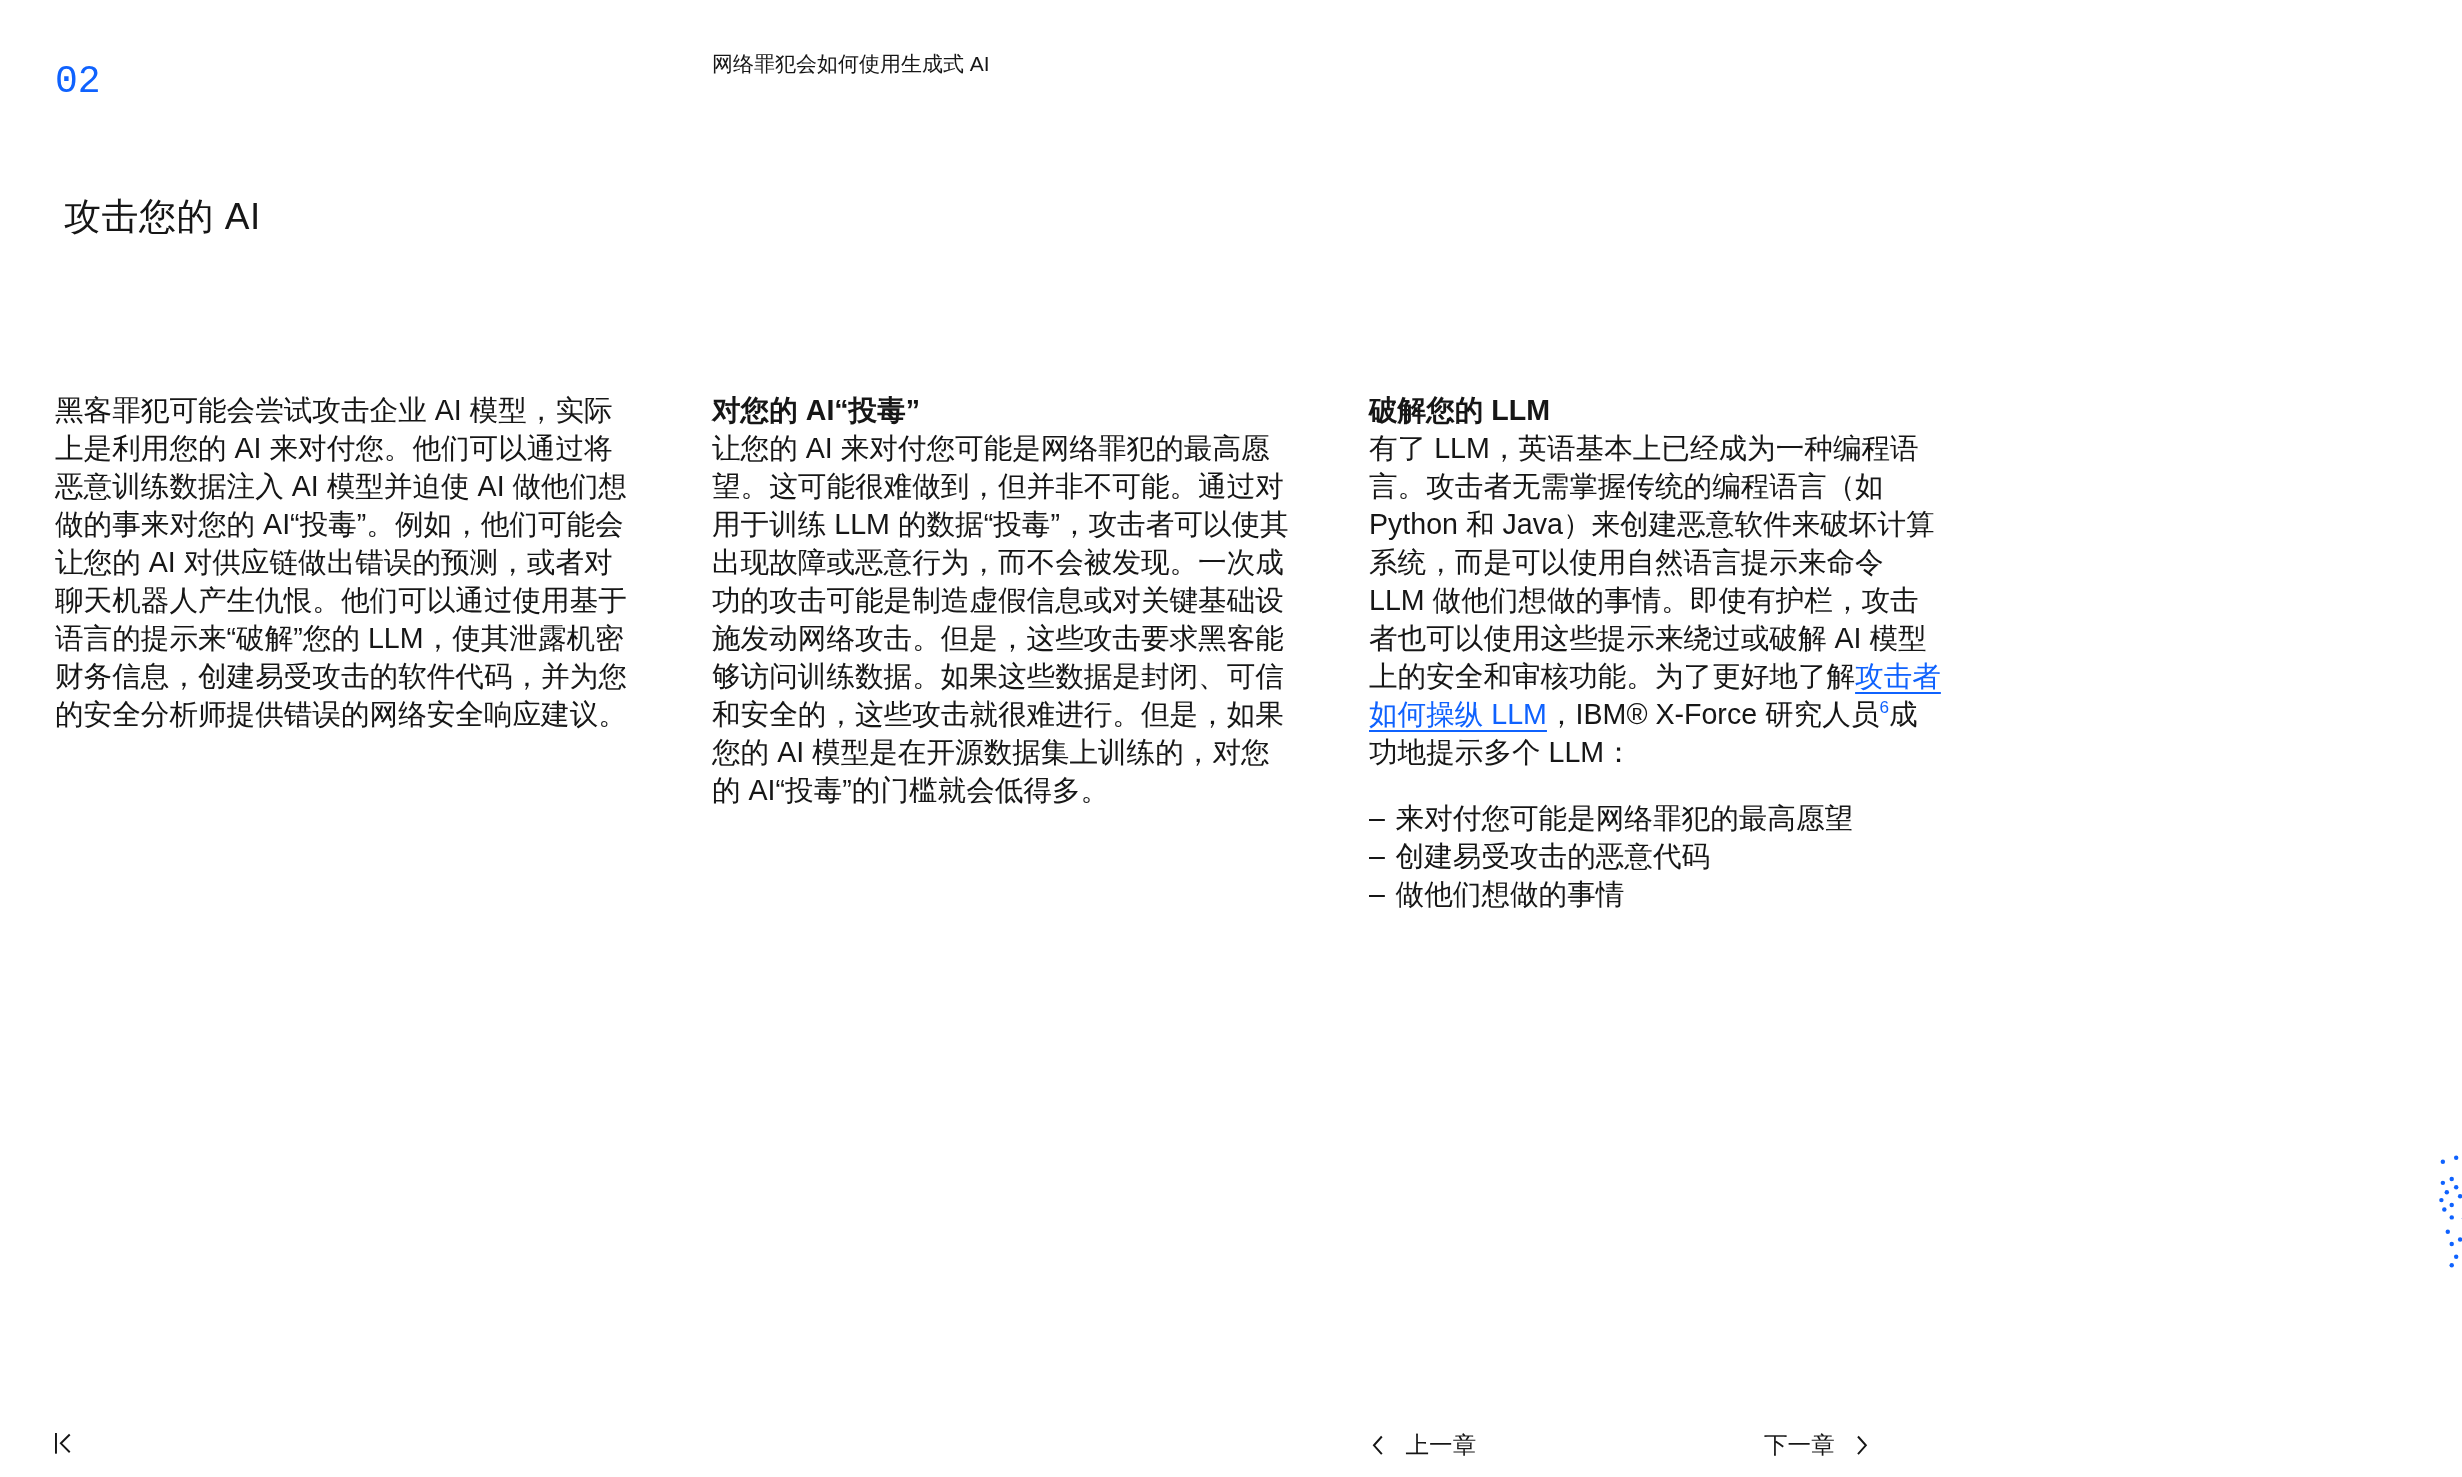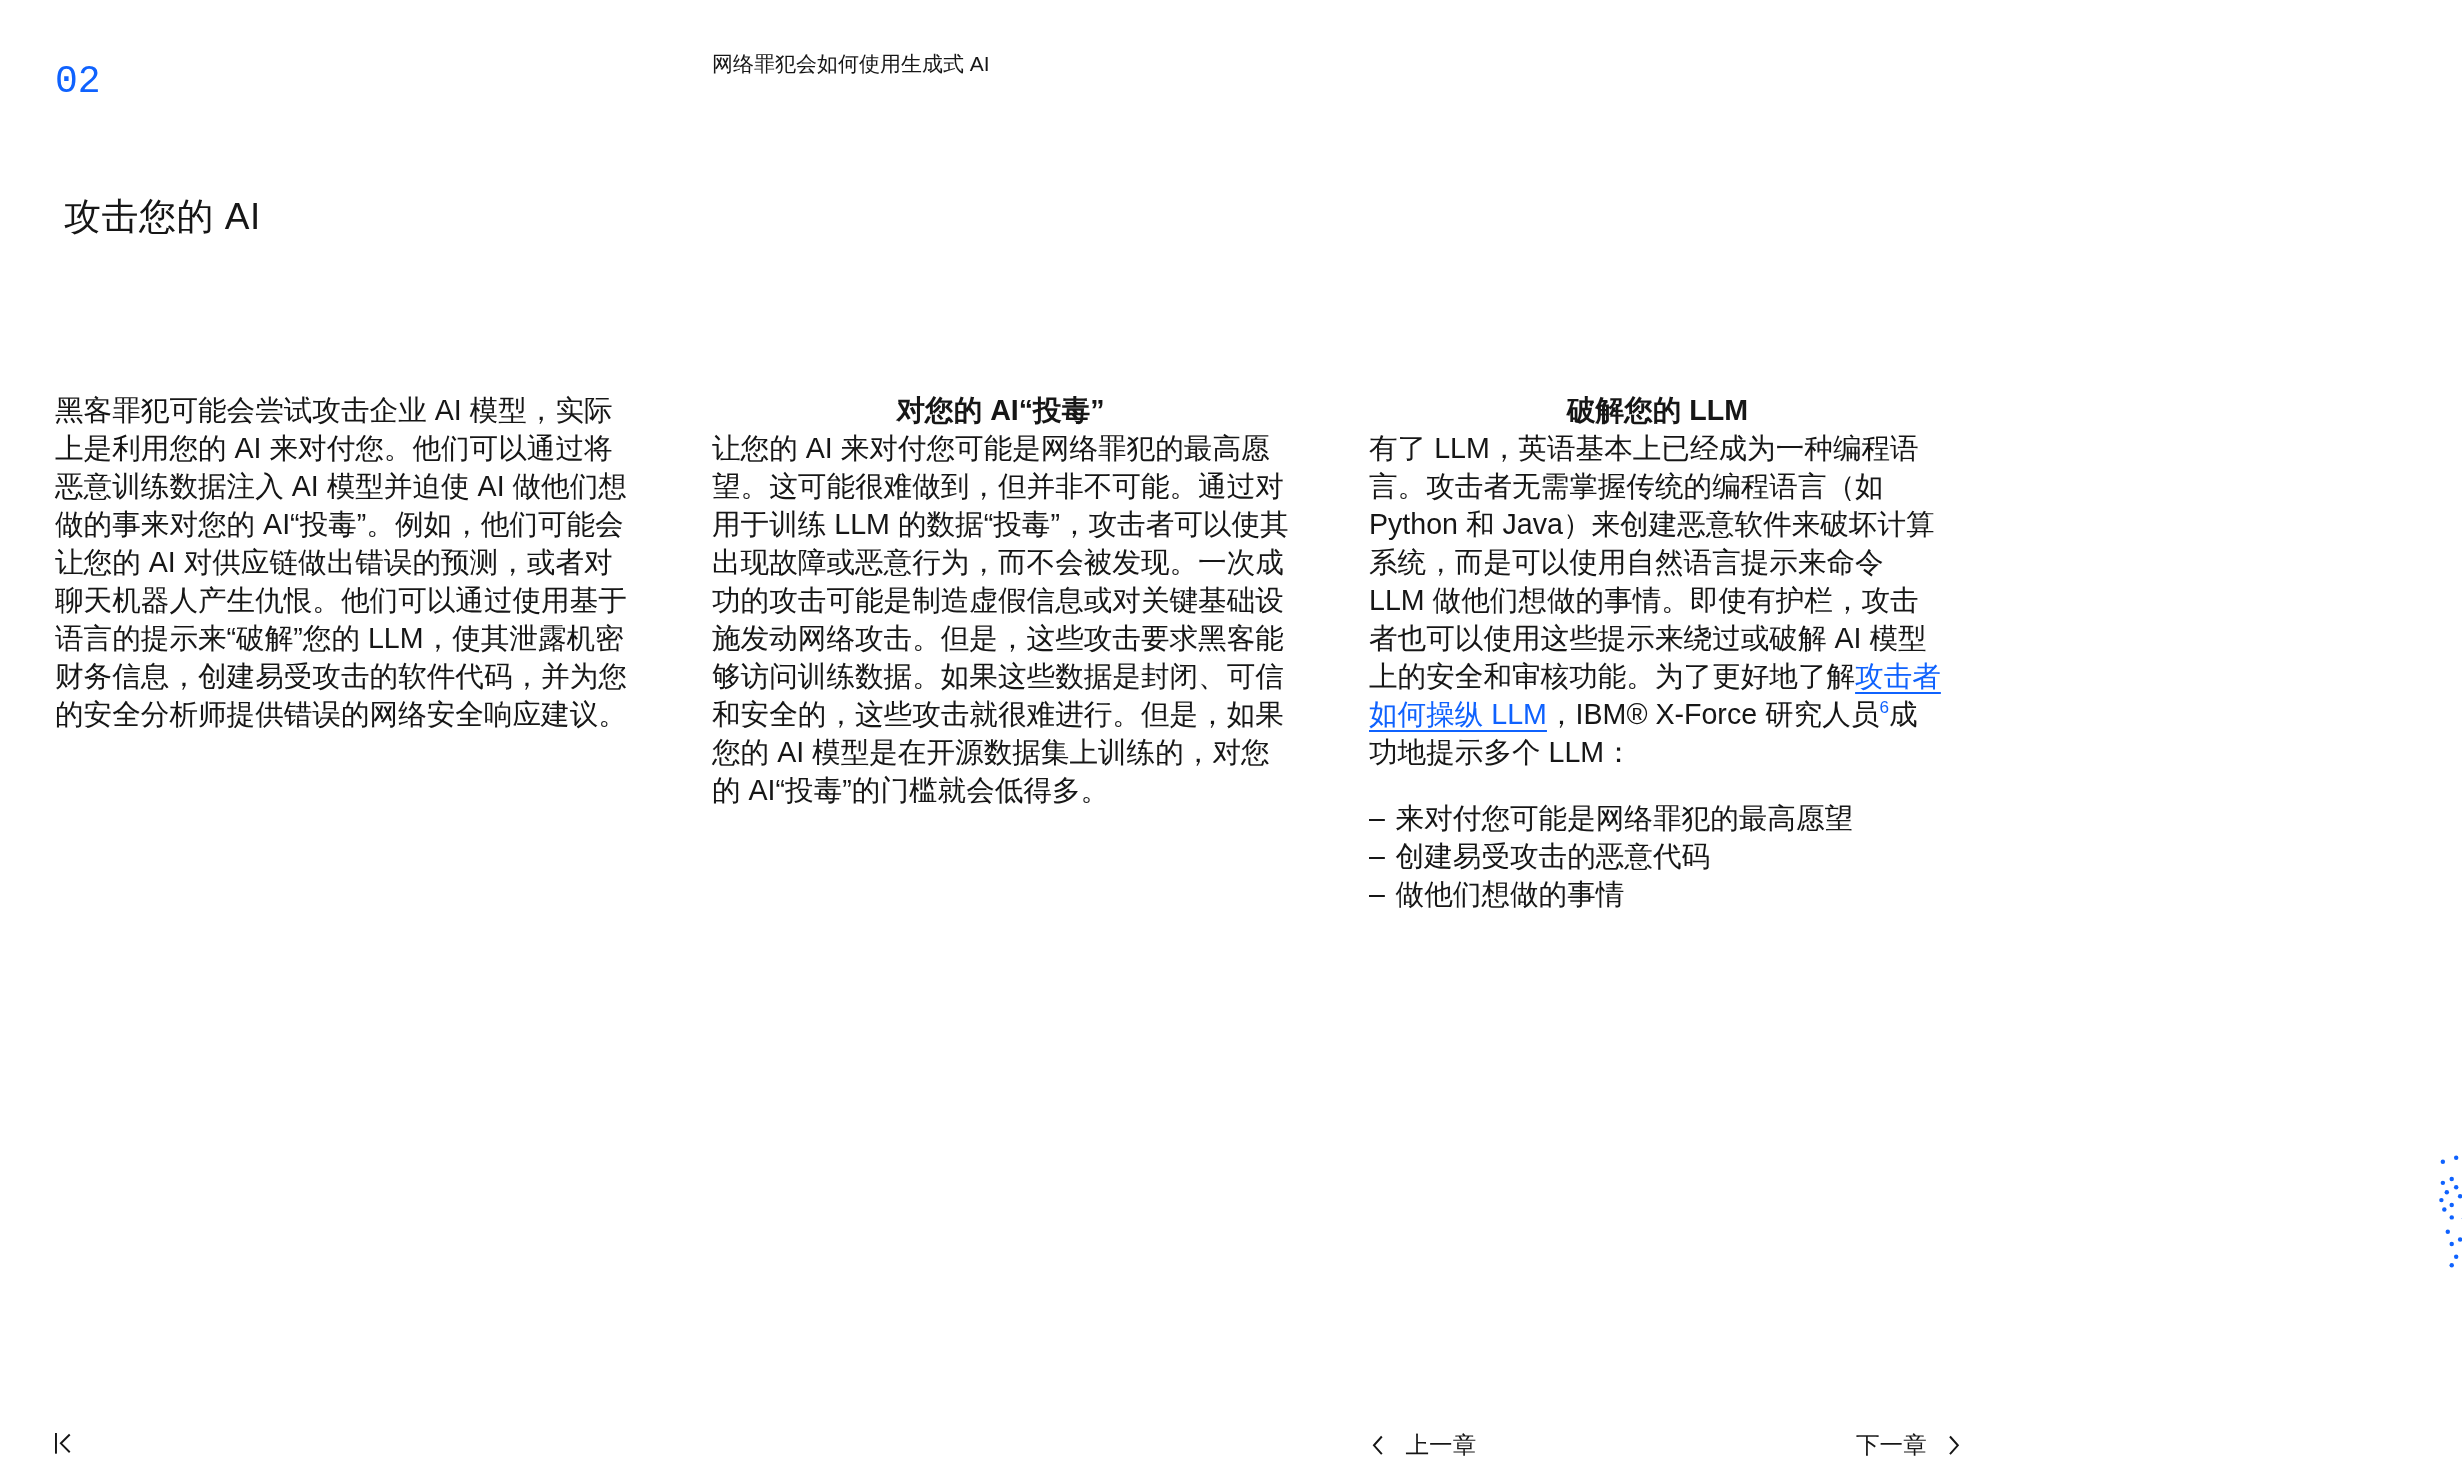--- a/index.html
+++ b/index.html
@@ -35,21 +35,21 @@
 
   
   .col {
     position: absolute; top: 391px; width: 577px;
     font-size: 28.6px; line-height: 38px;
     color: var(--text, #161616);
   }
   .col-1 { left: 55px; }
   .col-2 { left: 712px; }
   .col-3 { left: 1369px; }
-  .col h2 { margin: 0; font-size: 28.6px; line-height: 38px; font-weight: 700; text-align: center; }
+  .col h2 { margin: 0; font-size: 28.6px; line-height: 38px; font-weight: 700; }
   .col p  { margin: 0; }
 
   .link {
     color: var(--accent, #0f62fe);
     text-decoration: underline;
     text-decoration-thickness: 2px;
     text-underline-offset: 5.9px;
     cursor: pointer;
   }
   sup.footnote {
@@ -157,21 +157,21 @@
     </svg>
   </div>
 
   <div class="footer-item" style="left:1371px;">
     <svg width="12.8" height="22.7" viewBox="0 0 26 46">
       <path d="M22 5 L6 23 L22 41" stroke="#161616" stroke-width="4" fill="none"></path>
     </svg>
     <span>上一章</span>
   </div>
 
-  <div class="footer-item" style="left:1856px;justify-content:center;">
+  <div class="footer-item" style="left:1764px;justify-content:center;">
     <span>下一章</span>
     <svg width="12.8" height="22.7" viewBox="0 0 26 46">
       <path d="M4 5 L20 23 L4 41" stroke="#161616" stroke-width="4" fill="none"></path>
     </svg>
   </div>
 
 </div>
 
 
 </body></html>

